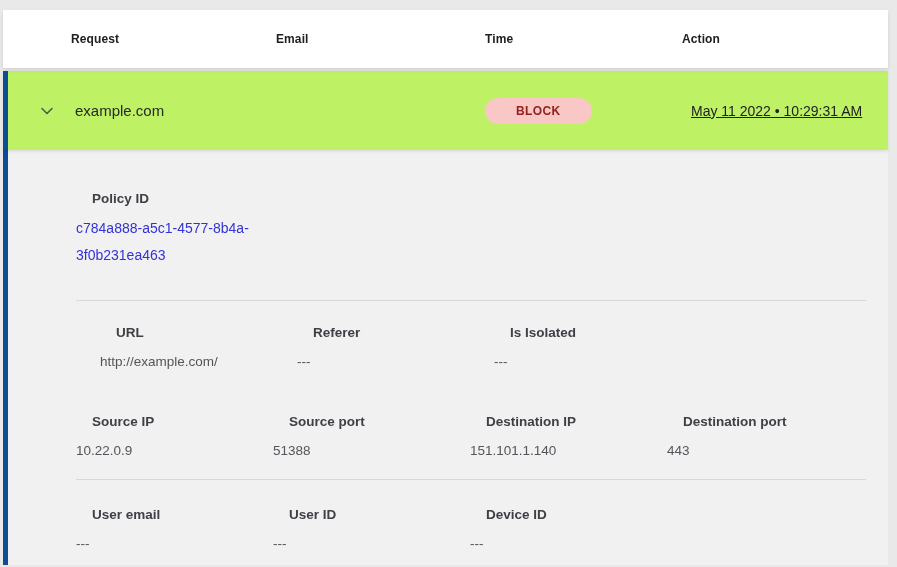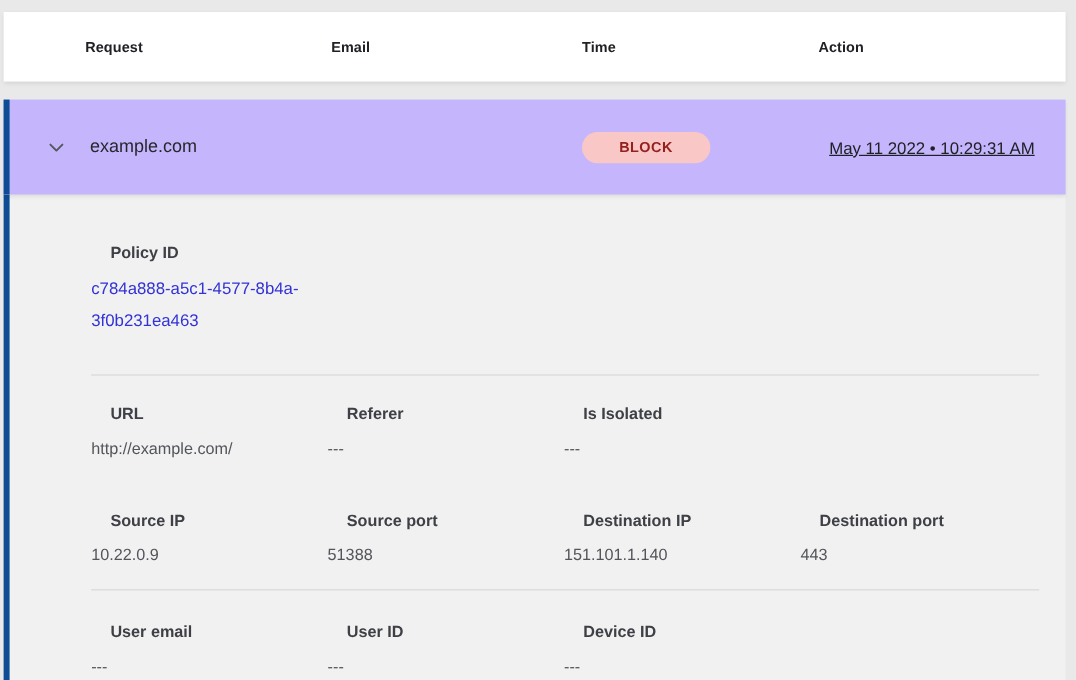--- a/index.html
+++ b/index.html
@@ -24,22 +24,22 @@
     font-size:12px; font-weight:700; color:#202125; letter-spacing:.1px;
   }
   .hc-request { width:205px; }
   .hc-email   { width:209px; }
   .hc-action  { width:206px; }
   .hc-time    { flex:1; }
 
   
   .trow {
     display:flex; align-items:center;
-    height:79px; margin-top:15px;
-    background:#c4b5fd;
+    height:79px; margin-top:3px;
+    background:#bef264;
     border-left:5px solid var(--accent-blue, #0e4d94);
     padding-left:31px;
     box-shadow:0 2px 3px rgba(0,0,0,0.08);
     position:relative; z-index:1;
     cursor:pointer;
   }
   .chev {
     width:36px; display:flex; align-items:center;
     color:#55575b;
   }
@@ -78,21 +78,21 @@
     margin-top:9px;
     overflow-wrap:break-word;
   }
   .divider { border:0; border-top:1px solid #d8d8d9; height:0; }
   .div-1 { margin-top:31px; }
   .div-2 { margin-top:21px; }
   .fgrid {
     display:grid;
     grid-template-columns:197px 197px 197px 1fr;
   }
-  .fg-1 { margin-top:25px; }
+  .fg-1 { margin-top:25px;margin-left:24px; }
   .fg-2 { margin-top:46px; }
   .fg-3 { margin-top:28px; }
 </style>
 </head>
 <body>
 
 <div class="card">
 
   <div class="thead">
     <div class="hcell hc-request">Request</div>

